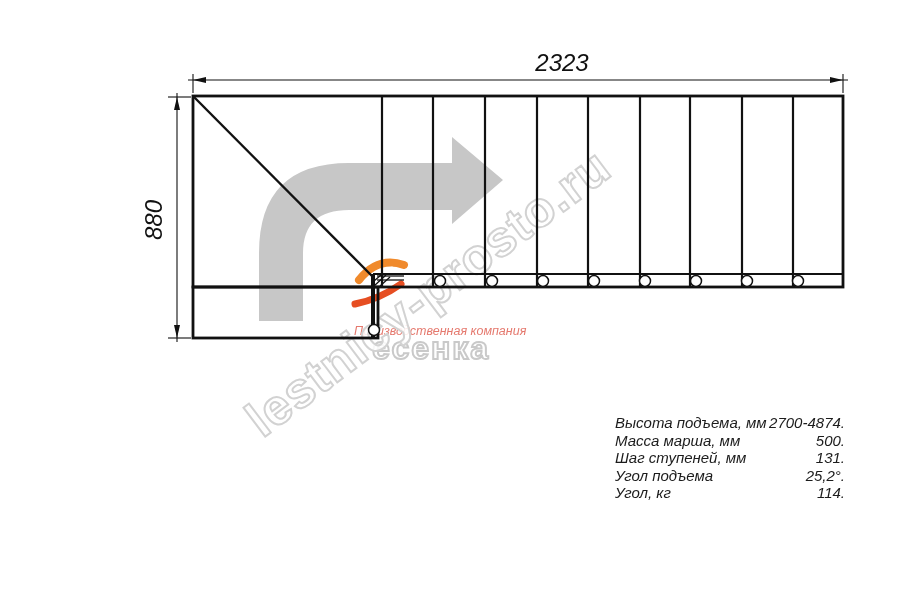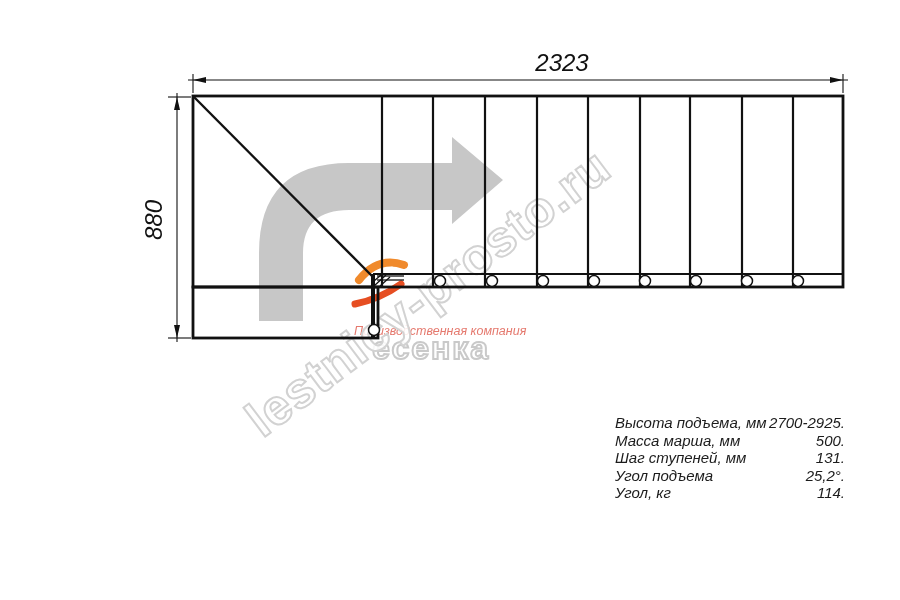--- a/index.html
+++ b/index.html
@@ -128,21 +128,21 @@
         <polygon points="177,338 174,325 180,325" fill="#111111" stroke="none"></polygon>
       </g>
     </g>
     <text x="562" y="71" text-anchor="middle" font-size="24" font-style="italic" font-family="Liberation Sans, sans-serif" fill="#111111">2323</text>
     <text x="162" y="220" text-anchor="middle" font-size="24" font-style="italic" font-family="Liberation Sans, sans-serif" fill="#111111" transform="rotate(-90 162 220)">880</text>
   </svg>
 
   <div class="specs layer-specs">
     <div class="spec-row">
       <span class="spec-label">Высота подъема, мм</span>
-      <span class="spec-value">2700-2925.</span>
+      <span class="spec-value">2700-4874.</span>
     </div>
     <div class="spec-row">
       <span class="spec-label">Масса марша, мм</span>
       <span class="spec-value">500.</span>
     </div>
     <div class="spec-row">
       <span class="spec-label">Шаг ступеней, мм</span>
       <span class="spec-value">131.</span>
     </div>
     <div class="spec-row">

